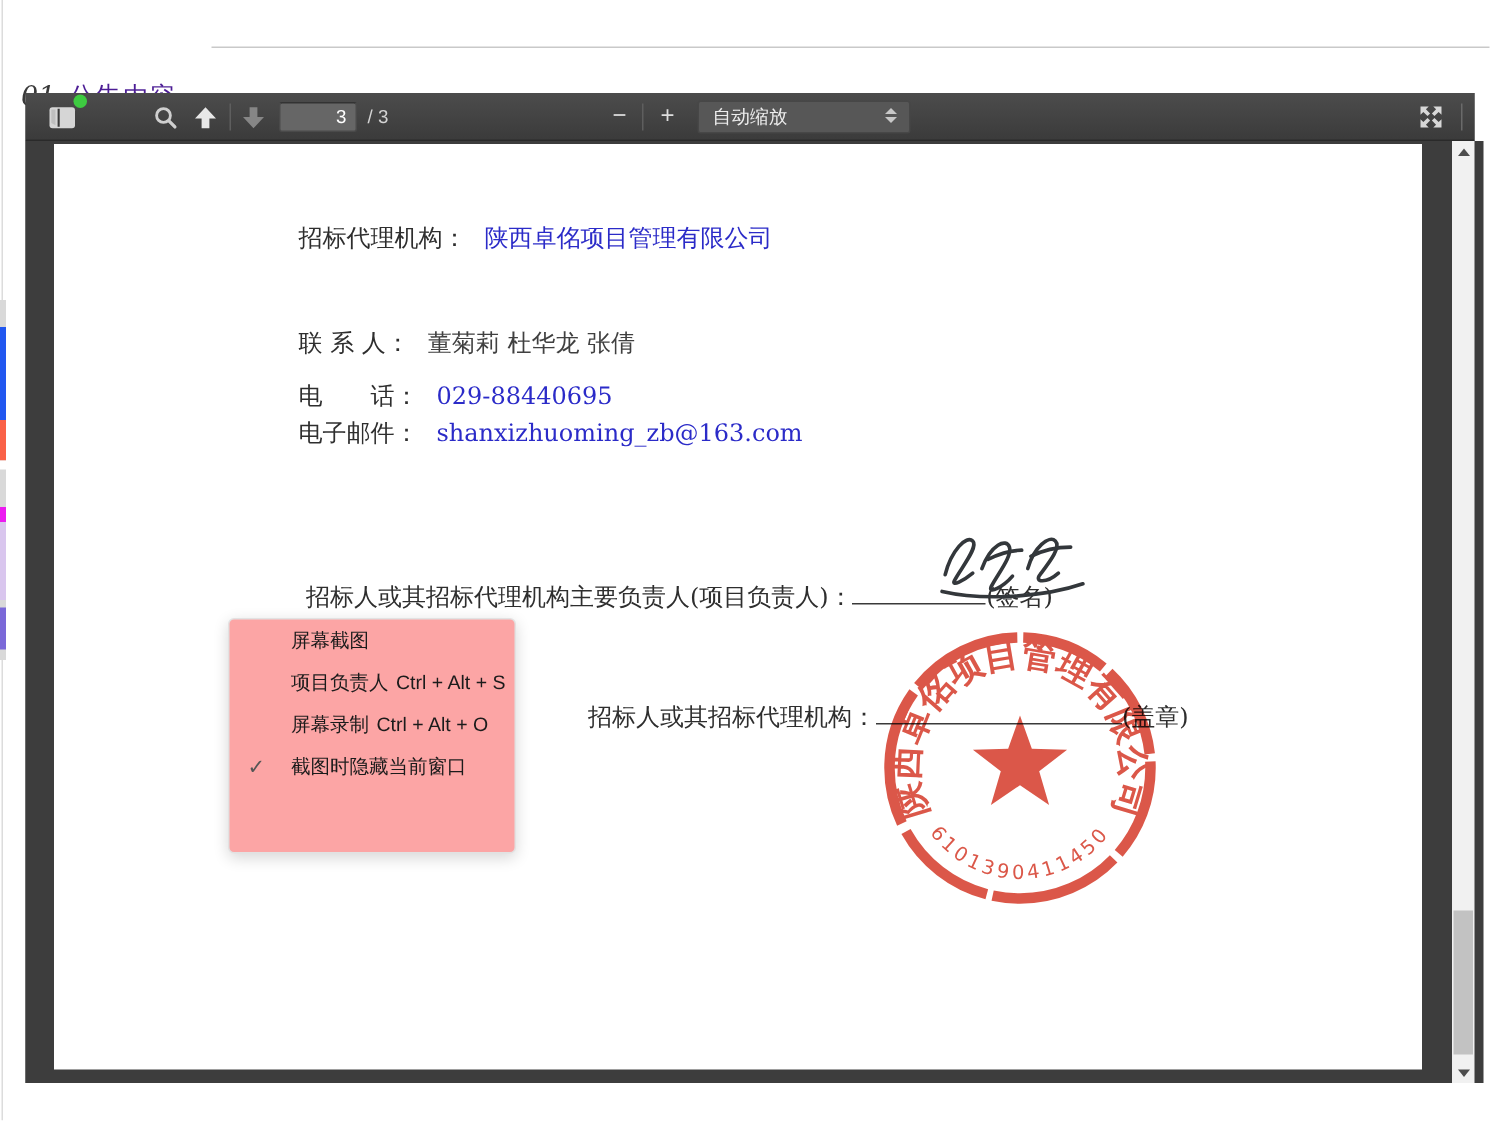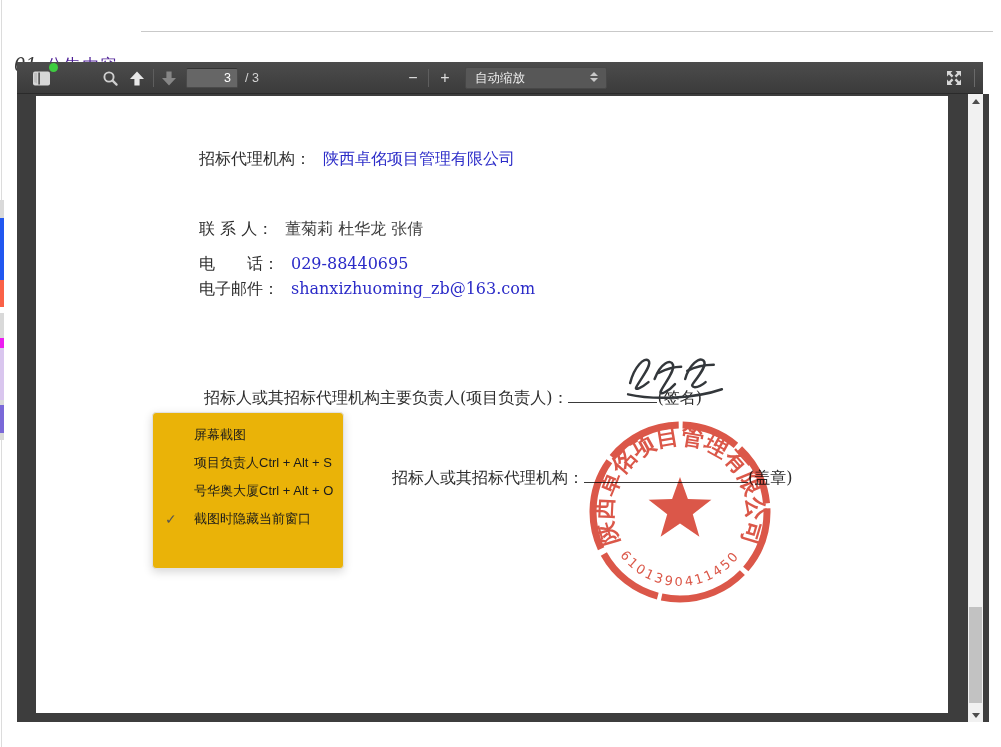--- a/index.html
+++ b/index.html
@@ -64,27 +64,27 @@
   #sb-up { top:0; } #sb-up i { border-bottom:5px solid #4d4d4d; }
   #sb-down { bottom:0; } #sb-down i { border-top:5px solid #4d4d4d; }
   #sb-thumb { position:absolute; left:1px; top:513px; width:13px; height:96px; background:#c2c2c2; cursor:pointer; }
 
   
   #seal { position:absolute; left:544px; top:316px; width:200px; height:200px;
           opacity:.88; mix-blend-mode:multiply; pointer-events:none; }
   #signature { position:absolute; left:588px; top:252px; width:102px; height:60px; pointer-events:none; }
 
   
-  #context-menu { position:absolute; left:152px; top:412px; width:192px; height:157px; background:#eab308;
+  #context-menu { position:absolute; left:152px; top:412px; width:192px; height:157px; background:#fca5a5;
     border:1px solid #e2e2e2; border-radius:4px; box-shadow:0 3px 10px rgba(0,0,0,.16);
-    padding-top:8px; z-index:10; font-size:13px; color:#1b1b1b; }
+    z-index:10; font-size:13px; color:#1b1b1b; }
   .menu-item { position:relative; height:28px; line-height:28px; padding-left:41px; cursor:pointer;
                white-space:nowrap; }
   .menu-check { position:absolute; left:12px; top:0; color:#555; font-size:14px; }
-  .menu-shortcut { }
+  .menu-shortcut { margin-left:5px; }
 </style>
 </head>
 <body>
 
 <div id="stage">
   <div id="left-edge-line"></div>
 
   <div id="section-header">
     <span id="section-number">01</span>
     <span id="section-title">公告内容</span>
@@ -222,20 +222,20 @@
   </div>
 
   <div id="context-menu">
     <div class="menu-item">
       <span>屏幕截图</span><span class="menu-shortcut"></span>
     </div>
     <div class="menu-item">
       <span>项目负责人</span><span class="menu-shortcut">Ctrl + Alt + S</span>
     </div>
     <div class="menu-item">
-      <span>号华奥大厦</span><span class="menu-shortcut">Ctrl + Alt + O</span>
+      <span>屏幕录制</span><span class="menu-shortcut">Ctrl + Alt + O</span>
     </div>
     <div class="menu-item">
       <span class="menu-check">✓</span>
       <span>截图时隐藏当前窗口</span>
     </div>
   </div>
 </div>
 
 </body></html>

